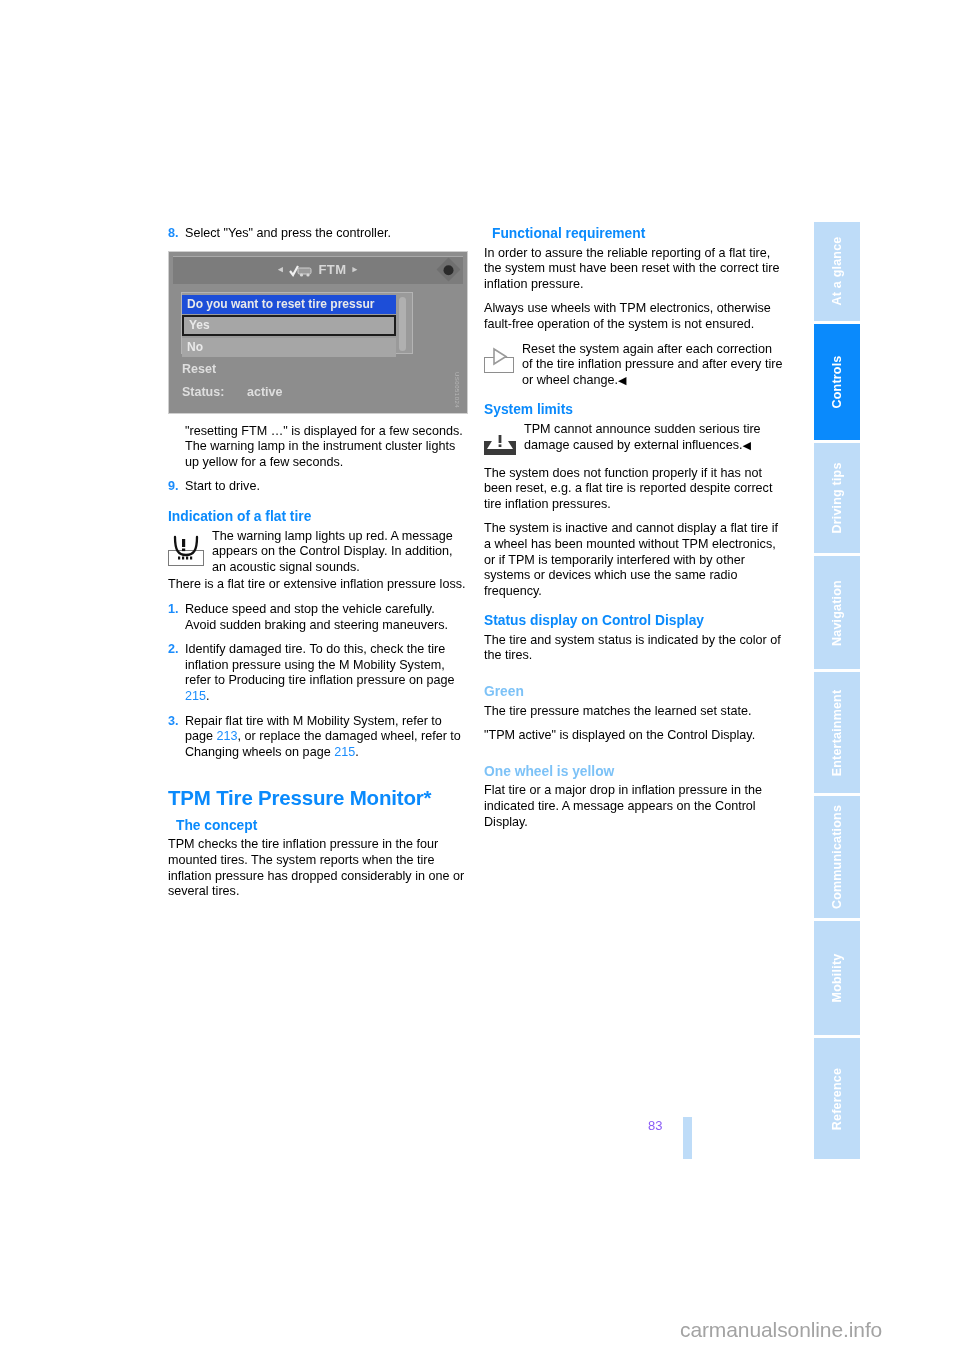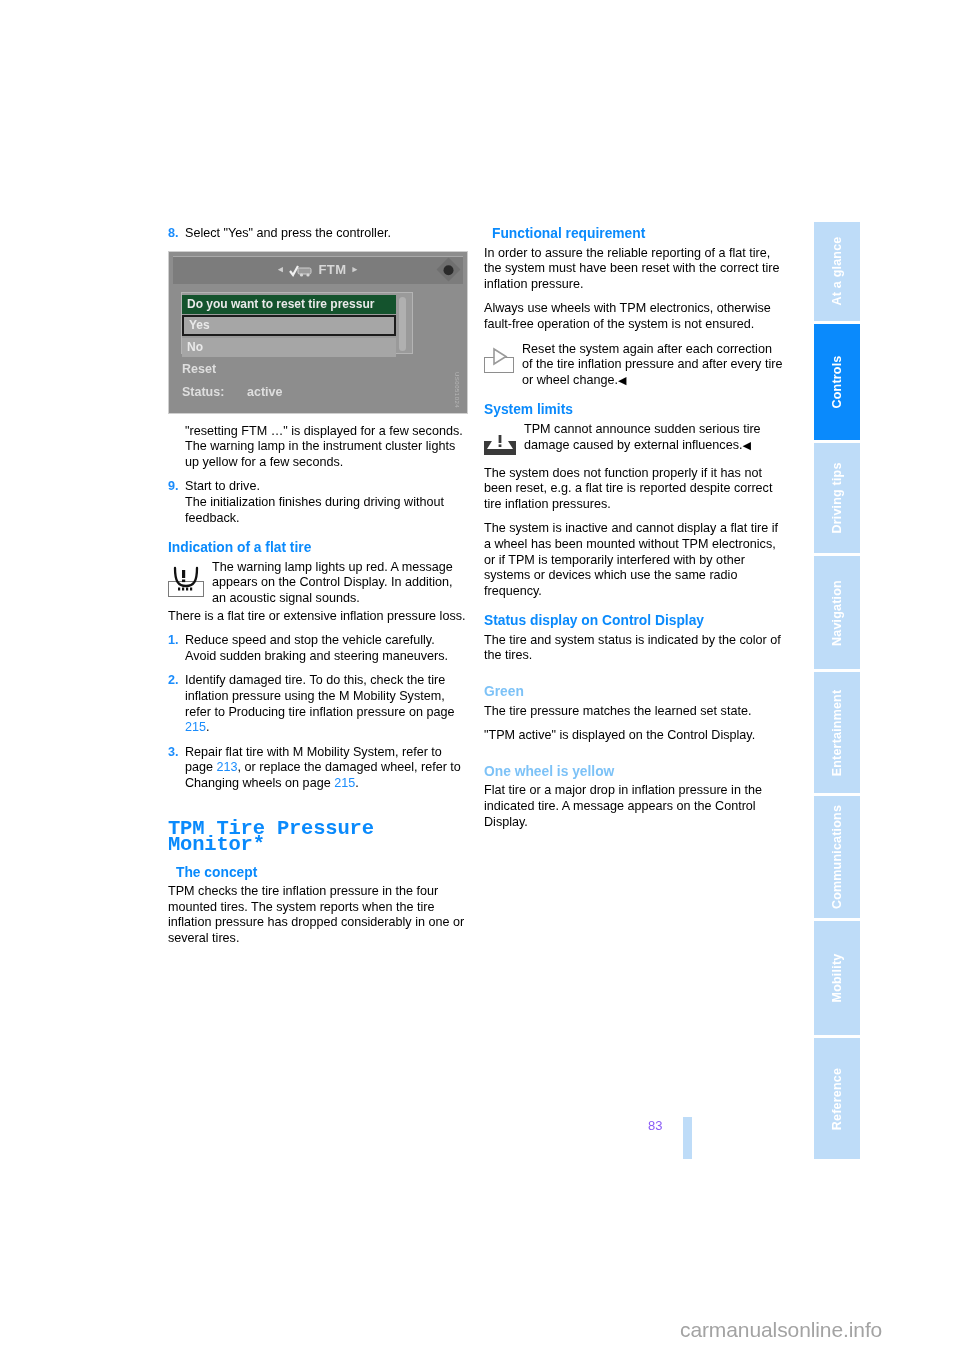--- a/index.html
+++ b/index.html
@@ -60,21 +60,20 @@
   .col.right { left: 484px; }
 
   p { margin: 0 0 9px 0; }
 
   h1.sect {
     color: #0a8afc;
     font-size: 20.5px;
     font-weight: bold;
     margin: 30px 0 12px 0;
     letter-spacing: -0.2px;
-    font-family: Liberation Mono, monospace;
   }
   h2.sub {
     color: #0a8afc;
     font-size: 13.8px;
     font-weight: bold;
     margin: 14px 0 4px 0;
   }
   h2.sub.first { margin-top: 0; padding-left: 8px; }
   h3.colorhead {
     color: #7dc2f7;
@@ -153,21 +152,21 @@
     width: 214px; height: 19px;
     background: #a0a0a0;
     color: #e9e9e9;
     font-size: 12px;
     font-weight: bold;
     padding-left: 5px;
     line-height: 19px;
     white-space: nowrap;
     overflow: hidden;
   }
-  .fig-row.r1 { top: 2px;  background: #14532d; }
+  .fig-row.r1 { top: 2px;  background: #1d4ed8; }
   .fig-row.r2 { top: 22px; background: #a6a6a6; border: 2px solid #1c1c1c; height: 21px; line-height: 17px; }
   .fig-row.r3 { top: 45px; background: #a6a6a6; }
   .fig-scroll {
     position: absolute;
     right: 6px; top: 4px;
     width: 7px; height: 54px;
     background: #b0b0b0;
     border-radius: 4px;
   }
   .fig-label {
@@ -280,21 +279,20 @@
     </div>
 
     <div class="indent-block">
       <p>"resetting FTM …" is displayed for a few seconds. The warning lamp in the instrument cluster lights up yellow for a few seconds.</p>
     </div>
 
     <div class="step">
       <span class="num">9.</span>
       <span class="body">
         <span>Start to drive.</span><br>
-        <span>The initialization finishes during driving without feedback.</span>
       </span>
     </div>
 
     <h2 class="sub">Indication of a flat tire</h2>
 
     <div class="clearfix">
       <span class="iconfloat">
         <span class="icon-tpm">
           <svg width="34" height="31" viewBox="0 0 34 31">
             <path d="M6 6 C6 19, 9 24, 17 24 C25 24, 28 19, 28 6" stroke="#111" stroke-width="2.3" fill="none" stroke-linecap="round"></path>

